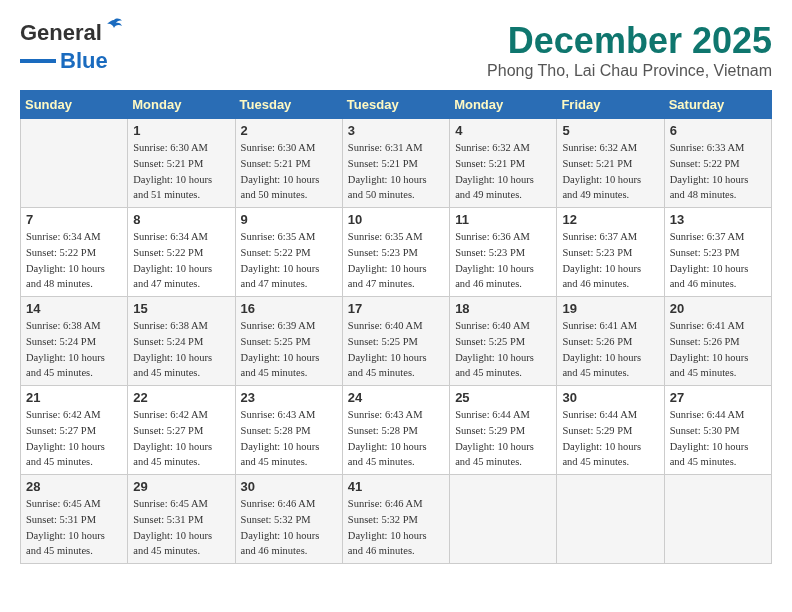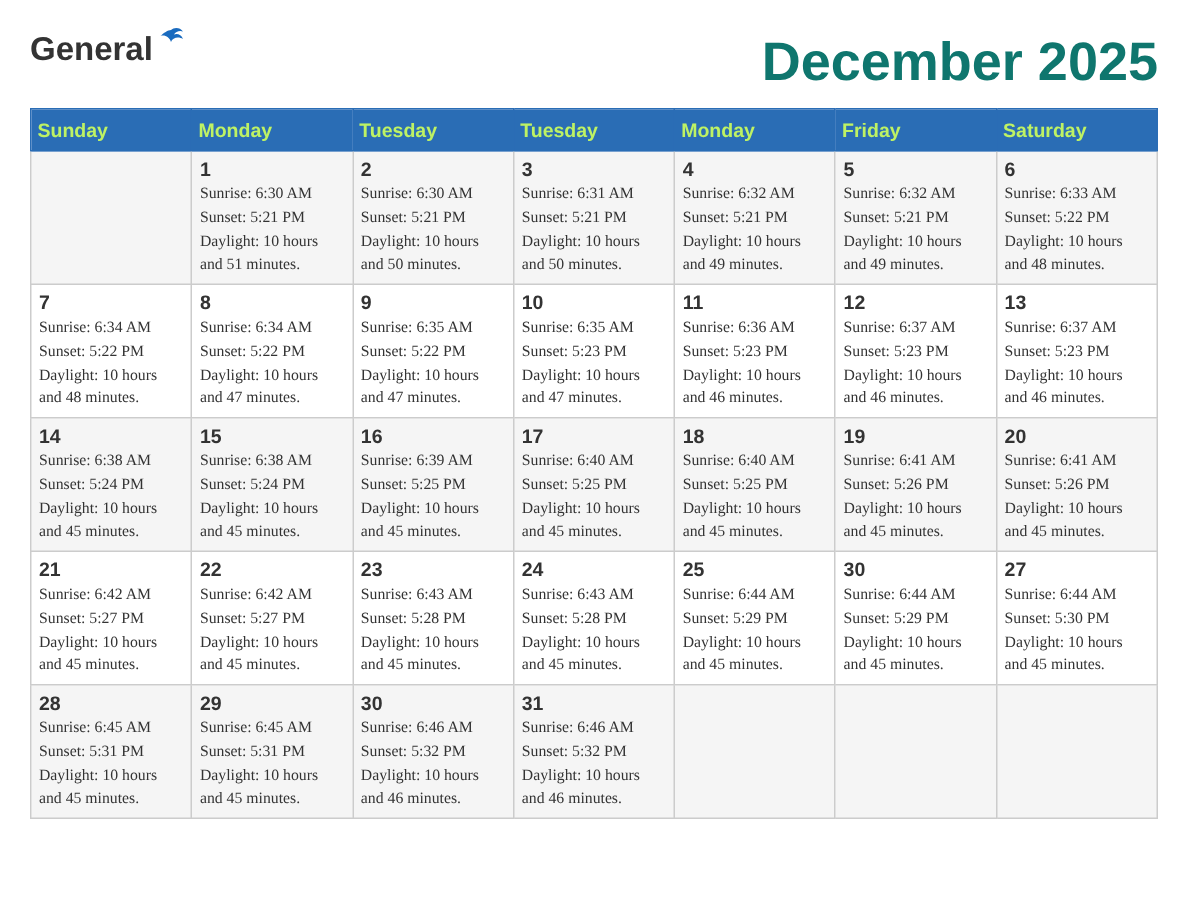--- a/index.html
+++ b/index.html
@@ -34,21 +34,21 @@
       font-size: 16px;
       color: #555;
     }
     table {
       width: 100%;
       border-collapse: collapse;
       font-size: 11px;
     }
     thead tr th {
       background-color: #2a6db5;
-      color: #bef264;
+      color: #fef9c3;
       padding: 6px 4px;
       text-align: left;
       font-size: 13px;
       font-weight: bold;
       border: 1px solid #2a6db5;
     }
     tbody tr td {
       border: 1px solid #ccc;
       padding: 4px 5px;
       vertical-align: top;
@@ -82,23 +82,28 @@
   <div class="logo">
     <div style="display:flex;align-items:center;gap:2px;">
       <div style="position:relative;display:inline-block;">
         <span style="font-size:22px;font-weight:bold;color:#333;">General</span>
         
         <svg style="position:absolute;top:-4px;right:-22px;" width="22" height="22" viewBox="0 0 22 22">
           <path d="M12 4 C14 2, 18 2, 20 5 C18 4, 15 5, 14 7 C16 6, 19 7, 20 10 C17 8, 13 9, 12 12 C11 9, 8 7, 5 8 C7 6, 10 4, 12 4Z" fill="#1a6bbf"></path>
         </svg>
       </div>
     </div>
+    <div style="display:flex;align-items:center;margin-top:2px;">
+      <div style="width:36px;height:4px;background:#1a6bbf;margin-right:4px;"></div>
+      <span style="font-size:22px;font-weight:bold;color:#1a6bbf;">Blue</span>
+    </div>
   </div>
   <div class="title-section">
     <div class="month-title">December 2025</div>
+    <div class="subtitle">Phong Tho, Lai Chau Province, Vietnam</div>
   </div>
 </div>
 
 <table id="calendar-table">
   <thead>
     <tr id="calendar-header-row">
     <th>Sunday</th>
         <th>Monday</th>
         <th>Tuesday</th>
         <th>Tuesday</th>
@@ -232,21 +237,21 @@
         </td>
         <td>
           <span class="day-number">29</span>
           <div class="day-info">Sunrise: 6:45 AM<br>Sunset: 5:31 PM<br>Daylight: 10 hours<br>and 45 minutes.</div>
         </td>
         <td>
           <span class="day-number">30</span>
           <div class="day-info">Sunrise: 6:46 AM<br>Sunset: 5:32 PM<br>Daylight: 10 hours<br>and 46 minutes.</div>
         </td>
         <td>
-          <span class="day-number">31</span>
+          <span class="day-number">41</span>
           <div class="day-info">Sunrise: 6:46 AM<br>Sunset: 5:32 PM<br>Daylight: 10 hours<br>and 46 minutes.</div>
         </td>
         <td></td>
         <td></td>
         <td></td>
       </tr>
     </tbody>
 </table>
 
 </body></html>

